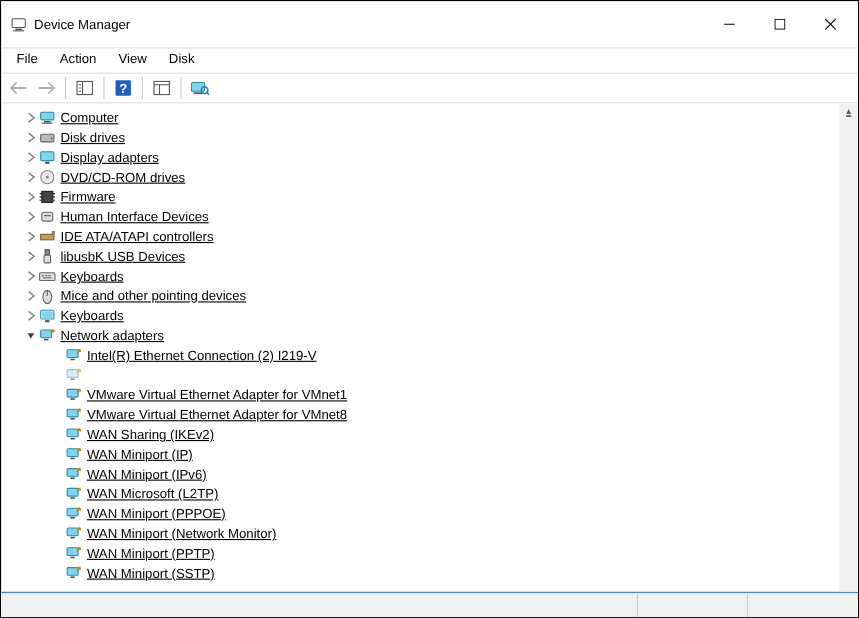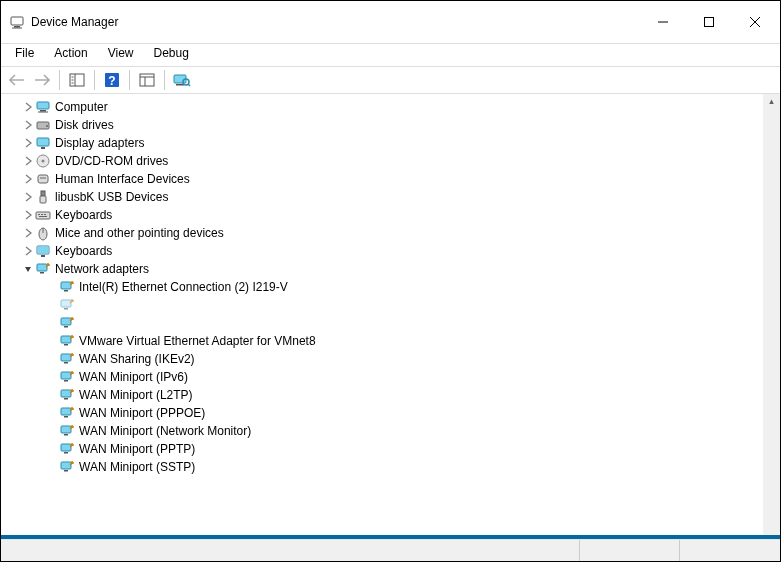--- a/index.html
+++ b/index.html
@@ -12,21 +12,21 @@
 .titlebar .wbtn { width: 46px; height: 30px; display: flex; align-items: center; justify-content: center; font-size: 12px; }
 
 .menubar { height: 22px; display: flex; align-items: flex-start; padding: 0 4px; font-size: 12px; }
 .menubar .menu-item { padding: 2px 10px; cursor: default; }
 
 .toolbar { height: 28px; border-top: 1px solid #ddd; border-bottom: 1px solid #ddd; display: flex; align-items: center; padding: 0 4px; gap: 1px; }
 .toolbar .sep { width: 1px; height: 20px; background: #ccc; margin: 0 4px; }
 .toolbar .tbtn { width: 24px; height: 22px; display: flex; align-items: center; justify-content: center; border: 1px solid transparent; }
 .toolbar .disabled { opacity: 0.4; }
 
-.content { flex: 1; display: flex; overflow: hidden; border-bottom: 4px solid #0369a1; }
+.content { flex: 1; display: flex; overflow: hidden; border-bottom: 1px solid #0369a1; text-decoration: underline; }
 .tree { flex: 1; overflow-y: auto; padding: 4px 0; font-size: 12px; }
 .scrollbar { width: 17px; background: #f0f0f0; display: flex; flex-direction: column; align-items: center; padding-top: 2px; }
 .scrollbar .up-arrow { font-size: 9px; color: #606060; }
 
 .node { display: flex; align-items: center; height: 18px; white-space: nowrap; cursor: default; }
 .expander { width: 14px; height: 14px; display: flex; align-items: center; justify-content: center; font-size: 10px; color: #666; flex: 0 0 auto; }
 .expander.none { visibility: hidden; }
 .dev-icon { width: 16px; height: 16px; margin-right: 4px; flex: 0 0 auto; }
 .pad0 { padding-left: 20px; }
 .pad1 { padding-left: 44px; text-align: center; }
@@ -65,21 +65,21 @@
         <line x1="0" y1="0" x2="10" y2="10" stroke="#000" stroke-width="1"></line>
         <line x1="10" y1="0" x2="0" y2="10" stroke="#000" stroke-width="1"></line>
       </svg>
     </div>
 </div>
 
 <div class="menubar">
   <div class="menu-item">File</div>
   <div class="menu-item">Action</div>
   <div class="menu-item">View</div>
-  <div class="menu-item">Debug</div>
+  <div class="menu-item">Disk</div>
 </div>
 
 <div class="toolbar">
   <div class="tbtn disabled" title="Back">
     <svg width="16" height="12" viewBox="0 0 16 12">
         <path d="M6 1 L1 6 L6 11 M1 6 H15" fill="none" stroke="#333" stroke-width="1.6"></path>
       </svg>
   </div>
   <div class="tbtn disabled" title="Forward">
     <svg width="16" height="12" viewBox="0 0 16 12">
@@ -173,24 +173,53 @@
           </svg></span>
         <span>DVD/CD-ROM drives</span>
       </div>
       <div class="node pad0">
         <span class="expander">
           <svg width="10" height="10" viewBox="0 0 10 10">
             <path d="M3 1 L8 5 L3 9" fill="none" stroke="#808080" stroke-width="1.3"></path>
           </svg>
         </span>
         <span class="dev-icon"><svg viewBox="0 0 16 16">
+            <rect x="3" y="3" width="10" height="10" fill="#444" stroke="#222"></rect>
+            <line x1="3" y1="5" x2="1" y2="5" stroke="#222"></line>
+            <line x1="3" y1="8" x2="1" y2="8" stroke="#222"></line>
+            <line x1="3" y1="11" x2="1" y2="11" stroke="#222"></line>
+            <line x1="13" y1="5" x2="15" y2="5" stroke="#222"></line>
+            <line x1="13" y1="8" x2="15" y2="8" stroke="#222"></line>
+            <line x1="13" y1="11" x2="15" y2="11" stroke="#222"></line>
+          </svg></span>
+        <span>Firmware</span>
+      </div>
+      <div class="node pad0">
+        <span class="expander">
+          <svg width="10" height="10" viewBox="0 0 10 10">
+            <path d="M3 1 L8 5 L3 9" fill="none" stroke="#808080" stroke-width="1.3"></path>
+          </svg>
+        </span>
+        <span class="dev-icon"><svg viewBox="0 0 16 16">
             <rect x="3" y="4" width="10" height="8" rx="2" fill="#ddd" stroke="#666"></rect>
             <line x1="5" y1="7" x2="11" y2="7" stroke="#666"></line>
           </svg></span>
         <span>Human Interface Devices</span>
+      </div>
+      <div class="node pad0">
+        <span class="expander">
+          <svg width="10" height="10" viewBox="0 0 10 10">
+            <path d="M3 1 L8 5 L3 9" fill="none" stroke="#808080" stroke-width="1.3"></path>
+          </svg>
+        </span>
+        <span class="dev-icon"><svg viewBox="0 0 16 16">
+            <rect x="2" y="6" width="12" height="5" fill="#c0a060" stroke="#806020"></rect>
+            <rect x="12" y="3" width="3" height="3" fill="#888"></rect>
+          </svg></span>
+        <span>IDE ATA/ATAPI controllers</span>
       </div>
       <div class="node pad0">
         <span class="expander">
           <svg width="10" height="10" viewBox="0 0 10 10">
             <path d="M3 1 L8 5 L3 9" fill="none" stroke="#808080" stroke-width="1.3"></path>
           </svg>
         </span>
         <span class="dev-icon"><svg viewBox="0 0 16 16">
             <rect x="6" y="2" width="4" height="5" fill="#888" stroke="#555"></rect>
             <rect x="5" y="7" width="6" height="7" rx="1" fill="#ddd" stroke="#666"></rect>
@@ -267,20 +296,21 @@
             <path d="M11 6 L14 3 M14 3 L14 5 M14 3 L12 3" stroke="#e0b060" stroke-width="1.4" fill="none"></path>
           </svg></span>
       </div>
       <div class="node pad1">
         <span class="expander none"></span>
         <span class="dev-icon"><svg viewBox="0 0 16 16">
             <rect x="2" y="3" width="10" height="7" rx="1" fill="#7fd4f0" stroke="#2a8db0"></rect>
             <rect x="5" y="11" width="4" height="1.5" fill="#555"></rect>
             <path d="M11 6 L14 3 M14 3 L14 5 M14 3 L12 3" stroke="#d08000" stroke-width="1.4" fill="none"></path>
           </svg></span>
+        <span>VMware Virtual Ethernet Adapter for VMnet1</span>
       </div>
       <div class="node pad1">
         <span class="expander none"></span>
         <span class="dev-icon"><svg viewBox="0 0 16 16">
             <rect x="2" y="3" width="10" height="7" rx="1" fill="#7fd4f0" stroke="#2a8db0"></rect>
             <rect x="5" y="11" width="4" height="1.5" fill="#555"></rect>
             <path d="M11 6 L14 3 M14 3 L14 5 M14 3 L12 3" stroke="#d08000" stroke-width="1.4" fill="none"></path>
           </svg></span>
         <span>VMware Virtual Ethernet Adapter for VMnet8</span>
       </div>
@@ -293,30 +323,39 @@
           </svg></span>
         <span>WAN Sharing (IKEv2)</span>
       </div>
       <div class="node pad1">
         <span class="expander none"></span>
         <span class="dev-icon"><svg viewBox="0 0 16 16">
             <rect x="2" y="3" width="10" height="7" rx="1" fill="#7fd4f0" stroke="#2a8db0"></rect>
             <rect x="5" y="11" width="4" height="1.5" fill="#555"></rect>
             <path d="M11 6 L14 3 M14 3 L14 5 M14 3 L12 3" stroke="#d08000" stroke-width="1.4" fill="none"></path>
           </svg></span>
+        <span>WAN Miniport (IP)</span>
+      </div>
+      <div class="node pad1">
+        <span class="expander none"></span>
+        <span class="dev-icon"><svg viewBox="0 0 16 16">
+            <rect x="2" y="3" width="10" height="7" rx="1" fill="#7fd4f0" stroke="#2a8db0"></rect>
+            <rect x="5" y="11" width="4" height="1.5" fill="#555"></rect>
+            <path d="M11 6 L14 3 M14 3 L14 5 M14 3 L12 3" stroke="#d08000" stroke-width="1.4" fill="none"></path>
+          </svg></span>
         <span>WAN Miniport (IPv6)</span>
       </div>
       <div class="node pad1">
         <span class="expander none"></span>
         <span class="dev-icon"><svg viewBox="0 0 16 16">
             <rect x="2" y="3" width="10" height="7" rx="1" fill="#7fd4f0" stroke="#2a8db0"></rect>
             <rect x="5" y="11" width="4" height="1.5" fill="#555"></rect>
             <path d="M11 6 L14 3 M14 3 L14 5 M14 3 L12 3" stroke="#d08000" stroke-width="1.4" fill="none"></path>
           </svg></span>
-        <span>WAN Miniport (L2TP)</span>
+        <span>WAN Microsoft (L2TP)</span>
       </div>
       <div class="node pad1">
         <span class="expander none"></span>
         <span class="dev-icon"><svg viewBox="0 0 16 16">
             <rect x="2" y="3" width="10" height="7" rx="1" fill="#7fd4f0" stroke="#2a8db0"></rect>
             <rect x="5" y="11" width="4" height="1.5" fill="#555"></rect>
             <path d="M11 6 L14 3 M14 3 L14 5 M14 3 L12 3" stroke="#d08000" stroke-width="1.4" fill="none"></path>
           </svg></span>
         <span>WAN Miniport (PPPOE)</span>
       </div>

